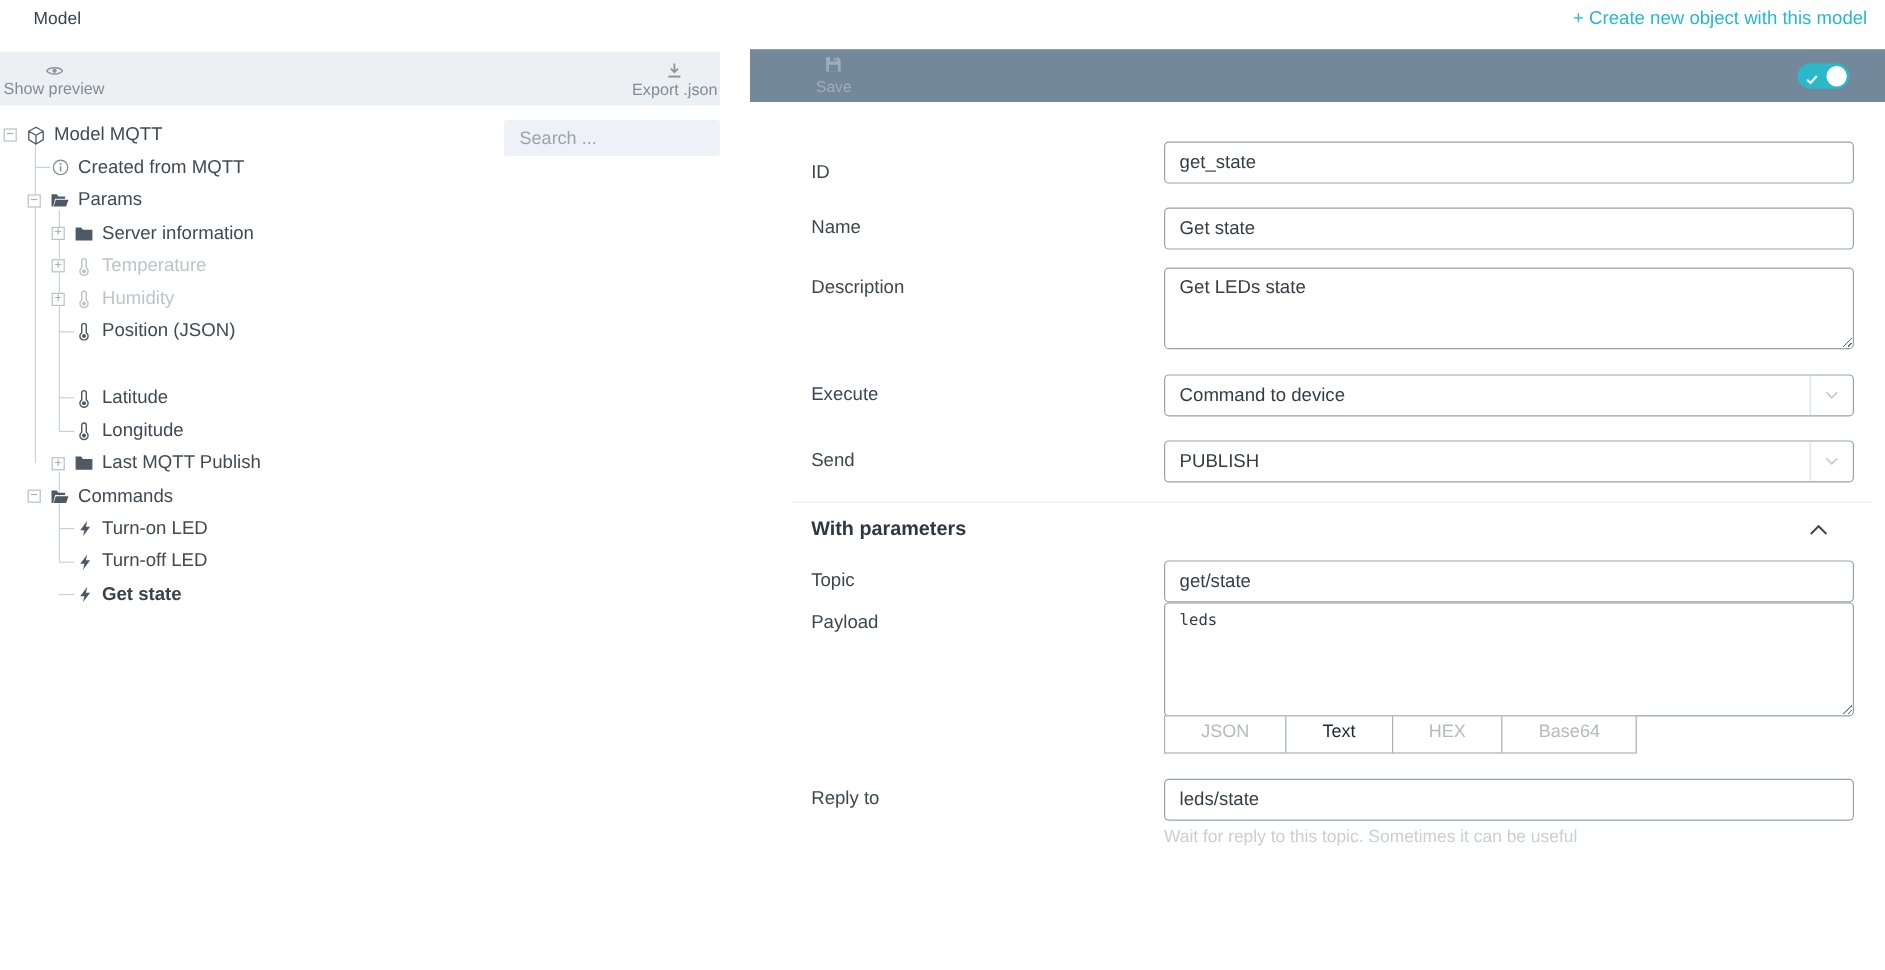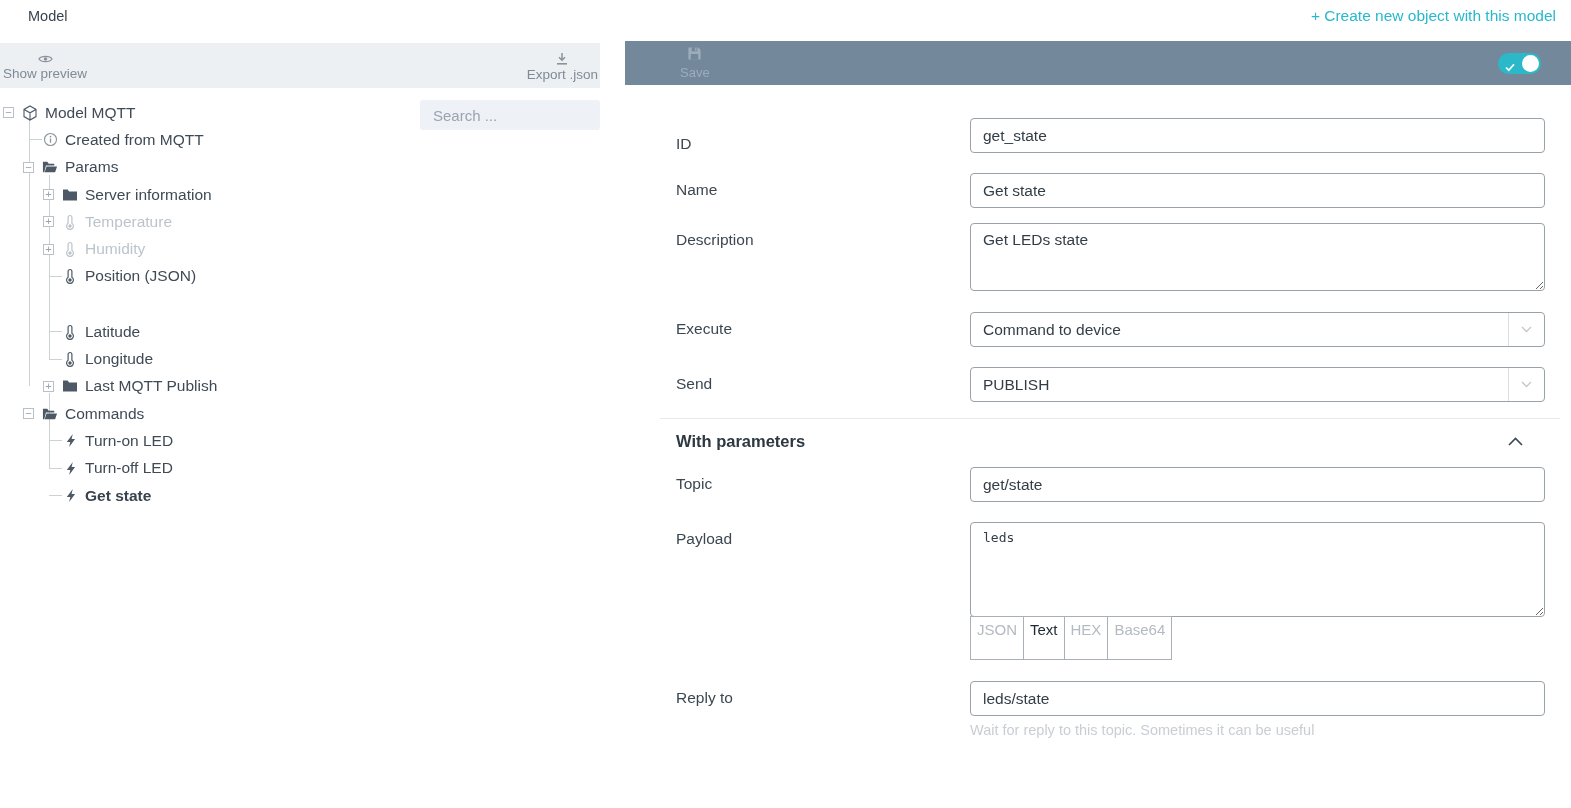--- a/index.html
+++ b/index.html
@@ -56,21 +56,21 @@
   .form { position:relative; padding:33px 0 0 51px; }
   .frow { display:flex; }
   .flabel { width:294px; font-size:15.5px; color:#3c4750; padding-top:8px; flex:none; }
   .ffield { width:575px; flex:none; }
   .row-type { margin-bottom:40px; }
   .row-id   { margin-bottom:20px;align-items:flex-end; }
   .row-name { margin-bottom:15px; }
   .row-desc { margin-bottom:21px; }
   .row-exec { margin-bottom:20px; }
   .row-send { margin-bottom:16px; }
-  .row-topic { margin-bottom:20px; }
+  .row-topic { margin-bottom:0; }
   .row-payload { margin-bottom:21px; }
 
   .tinput { display:block; width:100%; height:35px; border:1px solid #99a1a9; border-radius:4px;
             padding:0 12px; font-size:15.5px; color:#333d46; font-family:inherit; background:#fff; outline:none; }
   .tarea { display:block; width:100%; border:1px solid #99a1a9; border-radius:4px; padding:7px 12px;
            font-size:15.5px; color:#333d46; font-family:inherit; background:#fff; outline:none; }
   .tarea.desc { height:68px; }
   .tarea.payload { height:95px; font-family:"DejaVu Sans Mono",monospace; font-size:13px; }
 
   .tselect { position:relative; display:flex; align-items:center; width:100%; height:35px;
@@ -80,22 +80,22 @@
   .sel-caret { position:absolute; right:0; top:0; height:100%; width:36px; display:flex;
                align-items:center; justify-content:center; border-left:1px solid #dcdfe2; color:#c3c9cf; }
 
   .divider { height:1px; background:#e6e9eb; margin:0 0 13px -16px; width:900px; }
   .wp-header { display:flex; justify-content:space-between; align-items:center; width:869px;
                margin-bottom:16px; cursor:pointer; }
   .wp-title { font-size:16.5px; font-weight:bold; color:#2e3842; }
   .wp-caret { margin-right:22px; color:#3c4752; display:flex; }
 
   .fmt-tabs { display:flex; margin-top:-1px; }
-  .fmt-tab { border:1px solid #a9b0b7; margin-left:-1px; padding:4px 6px 5px; font-size:15px;
-             color:#b3bac1; background:#fff; cursor:pointer; height:44px; }
+  .fmt-tab { border:1px solid #a9b0b7; margin-left:-1px; padding:4px 30px 5px; font-size:15px;
+             color:#b3bac1; background:#fff; cursor:pointer; height:32px; }
   .fmt-tab:first-child { margin-left:0; }
   .fmt-tab.active { color:#1f2933; }
 
   .hint { margin-top:6px; font-size:14.5px; color:#c9ced4; }
 </style>
 </head>
 <body>
 
 <div class="app" data-name="app-window">
 

